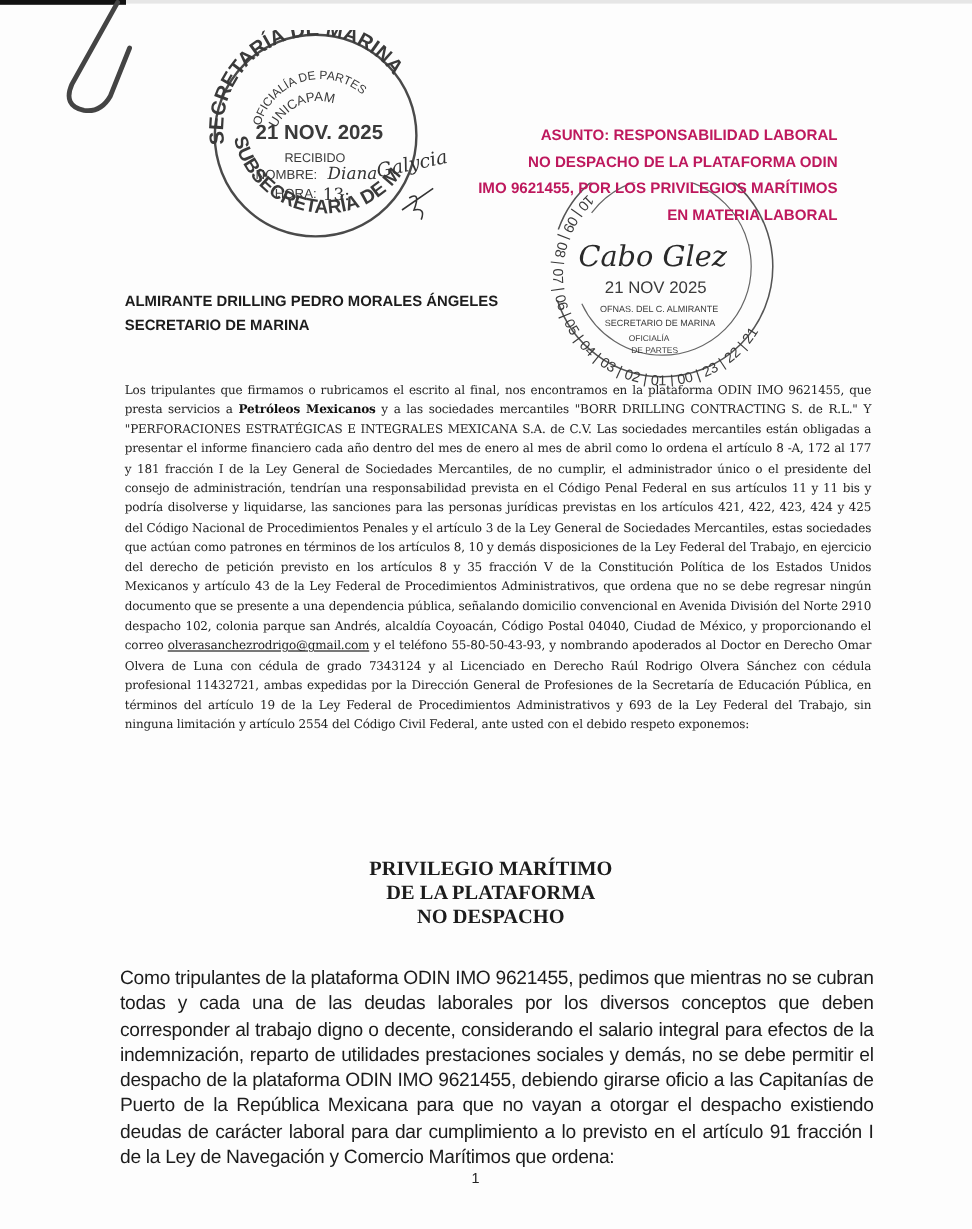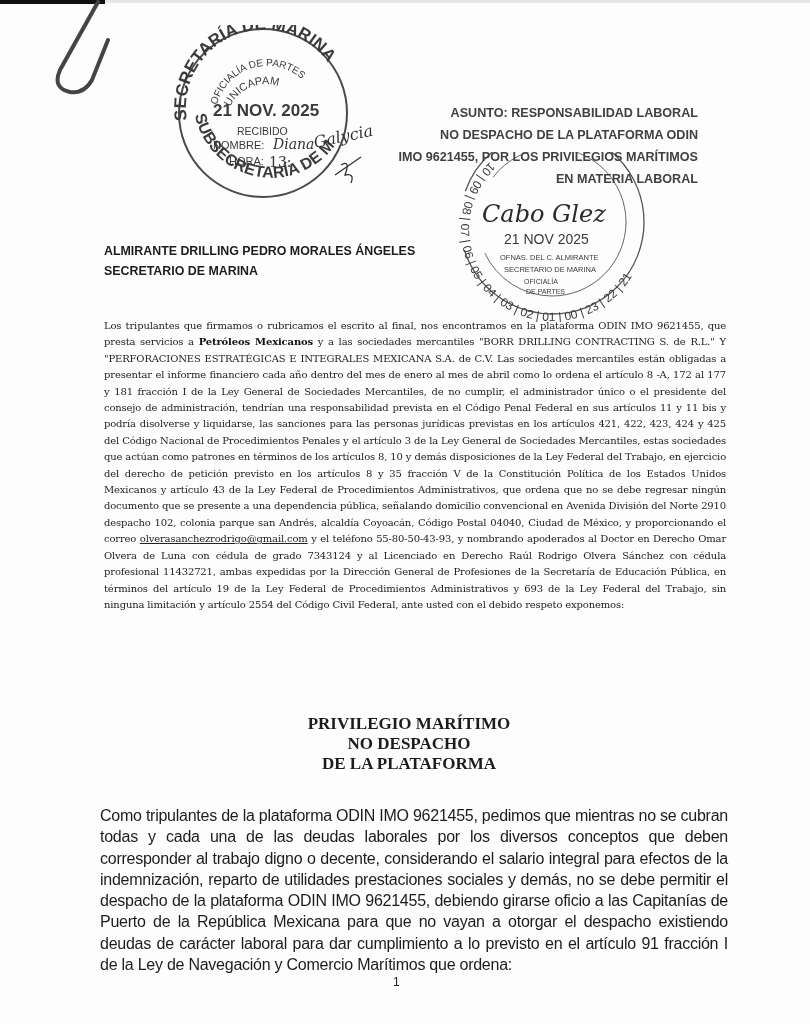--- a/index.html
+++ b/index.html
@@ -9,21 +9,21 @@
     font-family: "Liberation Serif", serif; color: #1a1a1a;
   }
   .topline { position: absolute; left: 0; top: 0; width: 105px; height: 4px; background: #111; }
   .topline2 { position: absolute; left: 105px; top: 0; width: 705px; height: 3px; background: #e6e6e6; }
   .clip { position: absolute; left: 40px; top: 0; }
   .stamp1 { position: absolute; left: 165px; top: 25px; }
   .stamp2 { position: absolute; left: 432px; top: 152px; }
   .asunto {
     position: absolute; right: 112px; top: 102px; text-align: right;
     font-family: "Liberation Sans", sans-serif; font-weight: bold; font-size: 12.6px;
-    line-height: 22px; color: #404040;
+    line-height: 22px; color: #be185d;
   }
   .recipient {
     position: absolute; left: 104px; top: 241px;
     font-family: "Liberation Sans", sans-serif; font-weight: bold; font-size: 12.4px;
     line-height: 20px; color: #1c1c1c;
   }
   .body1 {
     position: absolute; left: 104px; top: 318px; width: 622px;
     font-family: "DejaVu Serif", serif; font-size: 10px; line-height: 16.4px;
     text-align: justify; color: #222; letter-spacing: -0.15px;
@@ -103,19 +103,19 @@
 
 <div class="recipient">
   <div>ALMIRANTE DRILLING PEDRO MORALES ÁNGELES</div>
   <div>SECRETARIO DE MARINA</div>
 </div>
 
 <div class="body1"><span>Los tripulantes que firmamos o rubricamos el escrito al final, nos encontramos en la plataforma ODIN IMO 9621455, que presta servicios a </span><b>Petróleos Mexicanos</b><span> y a las sociedades mercantiles "BORR DRILLING CONTRACTING S. de R.L." Y "PERFORACIONES ESTRATÉGICAS E INTEGRALES MEXICANA S.A. de C.V. Las sociedades mercantiles están obligadas a presentar el informe financiero cada año dentro del mes de enero al mes de abril como lo ordena el artículo 8 -A, 172 al 177 y 181 fracción I de la Ley General de Sociedades Mercantiles,  de no cumplir, el administrador único o el presidente  del consejo de administración, tendrían una responsabilidad prevista en el Código Penal Federal en sus artículos 11 y 11 bis y podría disolverse y liquidarse, las  sanciones para las personas jurídicas previstas en los artículos 421, 422, 423, 424 y 425 del Código Nacional de  Procedimientos Penales y el artículo 3 de la Ley General de Sociedades Mercantiles,  estas sociedades que actúan como patrones en términos de los artículos 8, 10 y demás disposiciones de la Ley Federal del Trabajo, en ejercicio del derecho de petición previsto en los artículos 8 y 35 fracción V de la Constitución Política de los Estados Unidos Mexicanos y artículo 43 de la Ley Federal de Procedimientos Administrativos, que ordena que no se debe regresar ningún documento que se presente a una dependencia pública, señalando domicilio convencional en Avenida División del Norte 2910 despacho 102, colonia parque san Andrés, alcaldía Coyoacán, Código Postal 04040, Ciudad de México, y proporcionando el correo </span><u>olverasanchezrodrigo@gmail.com</u><span> y el teléfono 55-80-50-43-93, y nombrando apoderados al Doctor en Derecho Omar Olvera de Luna con cédula de grado 7343124 y al Licenciado en Derecho Raúl Rodrigo Olvera Sánchez con cédula profesional 11432721, ambas expedidas por la Dirección General de Profesiones de la Secretaría de Educación Pública, en términos del artículo 19 de la Ley Federal de Procedimientos Administrativos y 693 de la Ley Federal del Trabajo, sin ninguna limitación y artículo 2554 del Código Civil Federal, ante usted con el debido respeto exponemos:</span></div>
 
 <div class="subhead">
   <div>PRIVILEGIO MARÍTIMO</div>
+  <div>DE LA PLATAFORMA</div>
   <div>NO DESPACHO</div>
-  <div>DE LA PLATAFORMA</div>
 </div>
 
 <div class="body2">Como tripulantes de la plataforma ODIN IMO 9621455, pedimos que mientras no se cubran todas y cada una de las deudas laborales por los diversos conceptos que deben corresponder al trabajo digno o decente, considerando el salario integral para efectos de la indemnización, reparto de utilidades prestaciones sociales y demás, no se debe permitir el despacho de la plataforma ODIN IMO 9621455, debiendo girarse oficio a las Capitanías de Puerto de la República Mexicana para que no vayan a otorgar el despacho existiendo deudas de carácter laboral para dar cumplimiento a lo previsto en el artículo 91 fracción I de la Ley de Navegación y Comercio Marítimos que ordena:</div>
 
 <div class="pagenum">1</div>
 
 </body></html>

